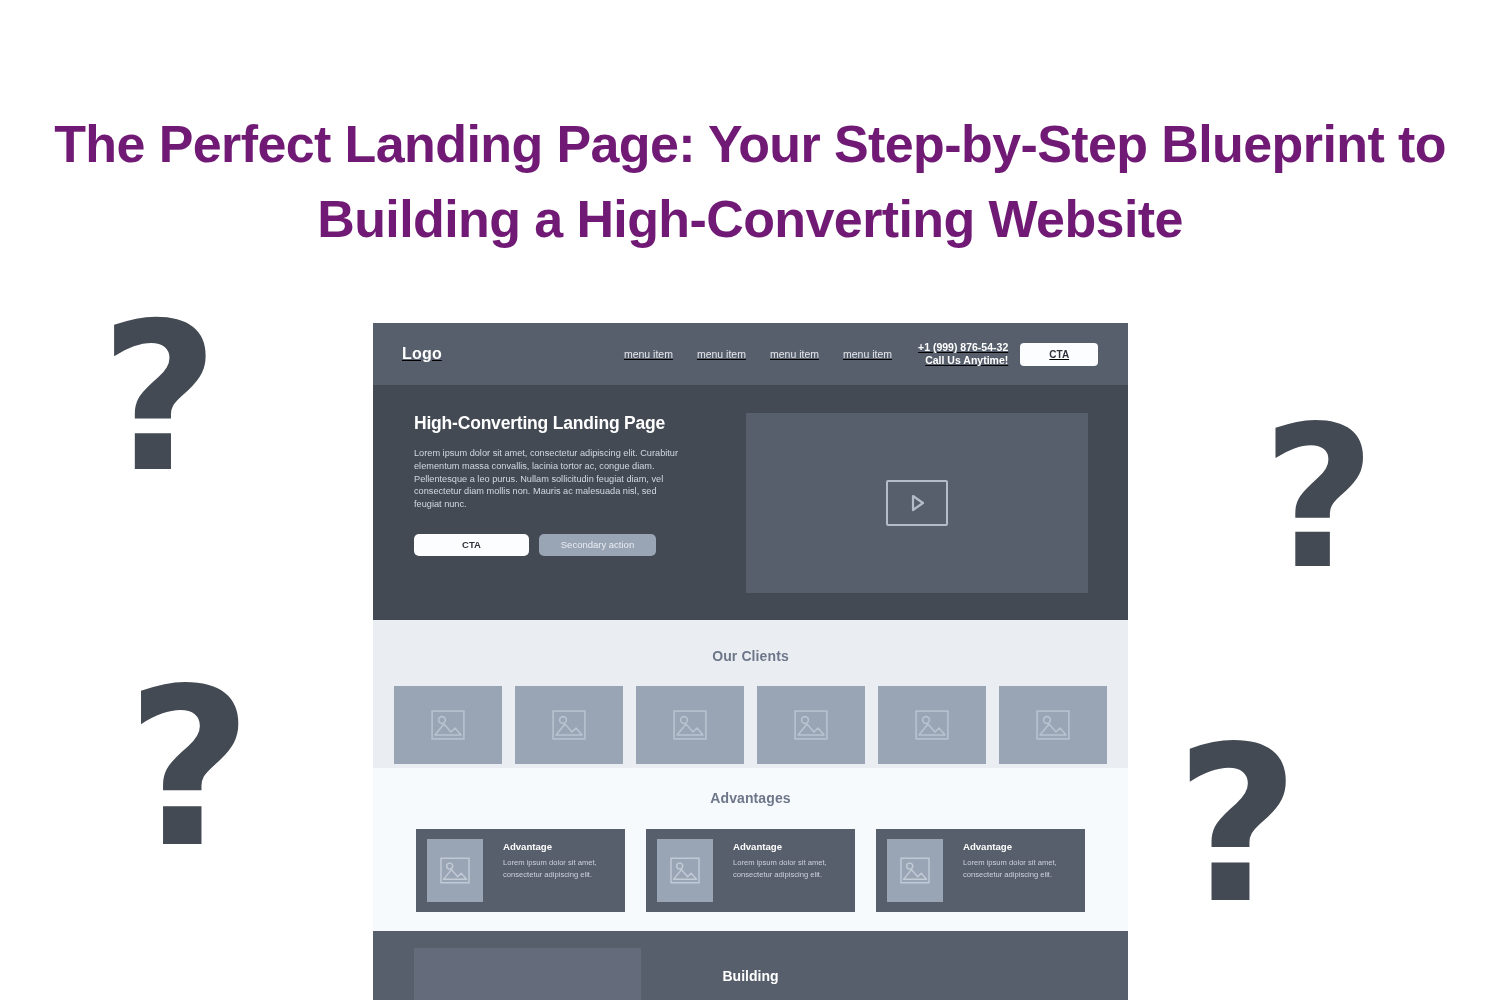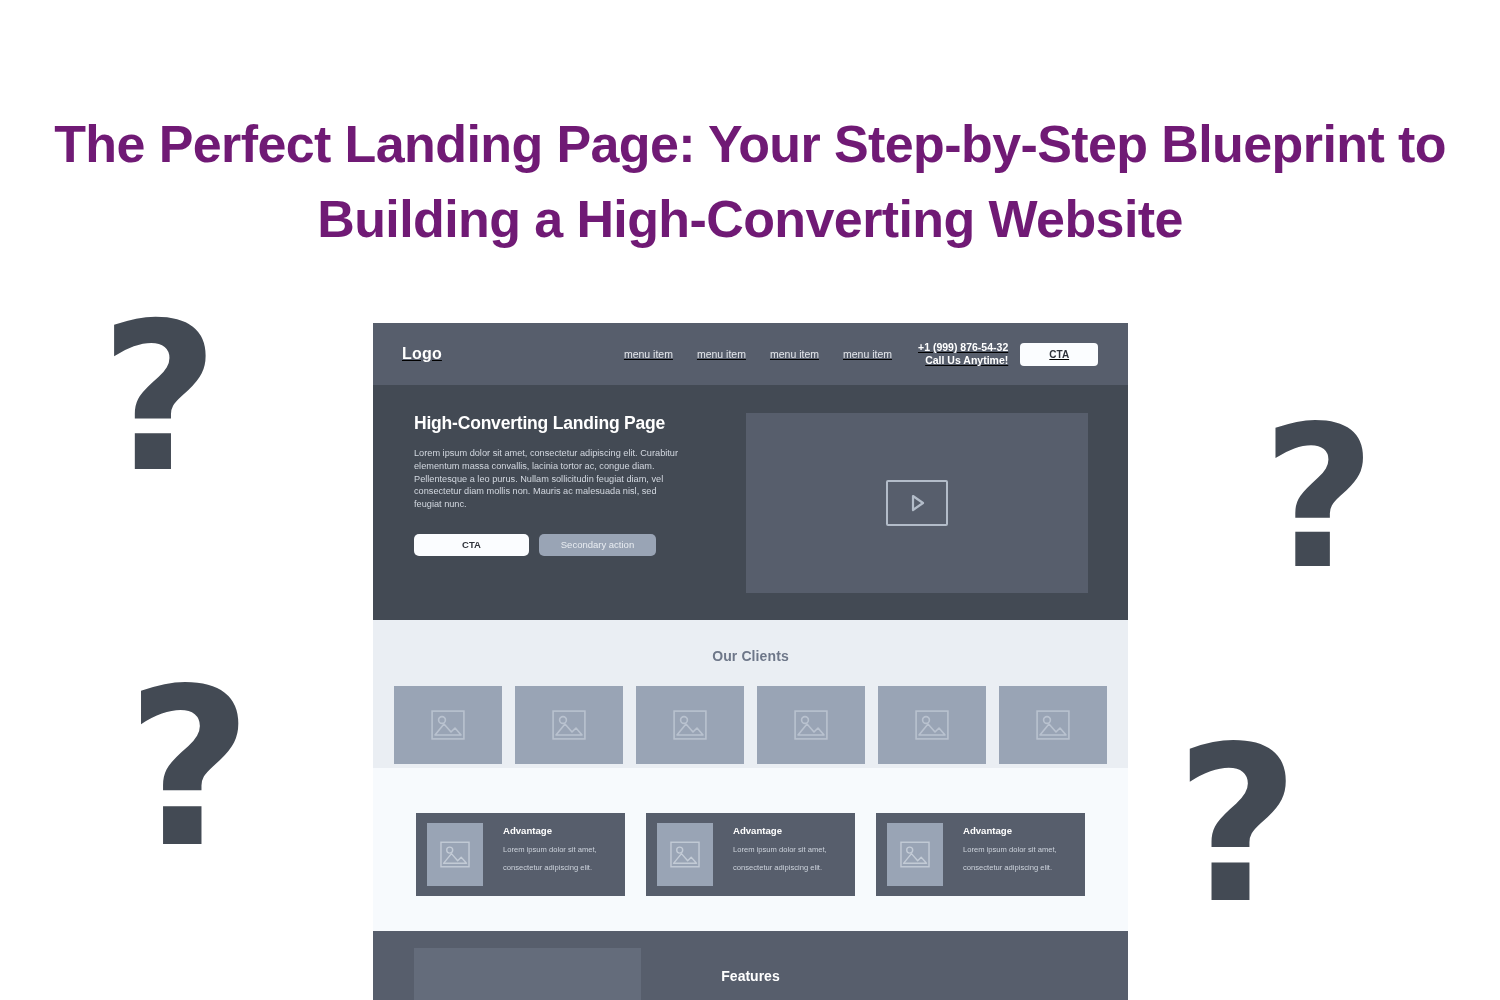--- a/index.html
+++ b/index.html
@@ -238,21 +238,21 @@
   .wf-adv-text { margin-left: 20px; padding-top: 2px; }
   .wf-adv-title {
     color: #ffffff;
     font-size: 9.6px;
     font-weight: 700;
     margin-bottom: 5px;
   }
   .wf-adv-body {
     color: #cdd3dc;
     font-size: 7.6px;
-    line-height: 18px;
+    line-height: 12px;
     width: 96px;
   }
 
   
   .wf-features {
     height: 70px;
     background: #575e6c;
     position: relative;
     padding-top: 17px;
     box-sizing: border-box;
@@ -366,20 +366,21 @@
         <svg class="img-icon" width="34" height="30" viewBox="0 0 34 30" aria-hidden="true">
           <rect x="1.1" y="1.1" width="31.8" height="27.8" fill="none" stroke="#b9c2cf" stroke-width="1.6"></rect>
           <circle cx="11" cy="10" r="3.4" fill="none" stroke="#b9c2cf" stroke-width="1.6"></circle>
           <path d="M4 25 L13 14 L20 22 L24 18 L30 25 Z" fill="none" stroke="#b9c2cf" stroke-width="1.6" stroke-linejoin="round"></path>
         </svg>
       </div>
     </div>
   </div>
 
   <div class="wf-advantages">
+    <div class="wf-section-title">Advantages</div>
     <div class="wf-adv-row">
       <div class="wf-adv-card">
         <div class="wf-adv-thumb">
           <svg class="img-icon" width="30" height="27" viewBox="0 0 34 30" aria-hidden="true">
             <rect x="1.1" y="1.1" width="31.8" height="27.8" fill="none" stroke="#c3cbd6" stroke-width="1.6"></rect>
             <circle cx="11" cy="10" r="3.4" fill="none" stroke="#c3cbd6" stroke-width="1.6"></circle>
             <path d="M4 25 L13 14 L20 22 L24 18 L30 25 Z" fill="none" stroke="#c3cbd6" stroke-width="1.6" stroke-linejoin="round"></path>
           </svg>
         </div>
         <div class="wf-adv-text">
@@ -411,16 +412,16 @@
         <div class="wf-adv-text">
           <div class="wf-adv-title">Advantage</div>
           <div class="wf-adv-body">Lorem ipsum dolor sit amet, consectetur adipiscing elit.</div>
         </div>
       </div>
     </div>
   </div>
 
   <div class="wf-features">
     <div class="wf-feat-block"></div>
-    <div class="wf-feat-title">Features</div>
+    <div class="wf-feat-title">Building</div>
   </div>
 
 </div>
 
 </body></html>

